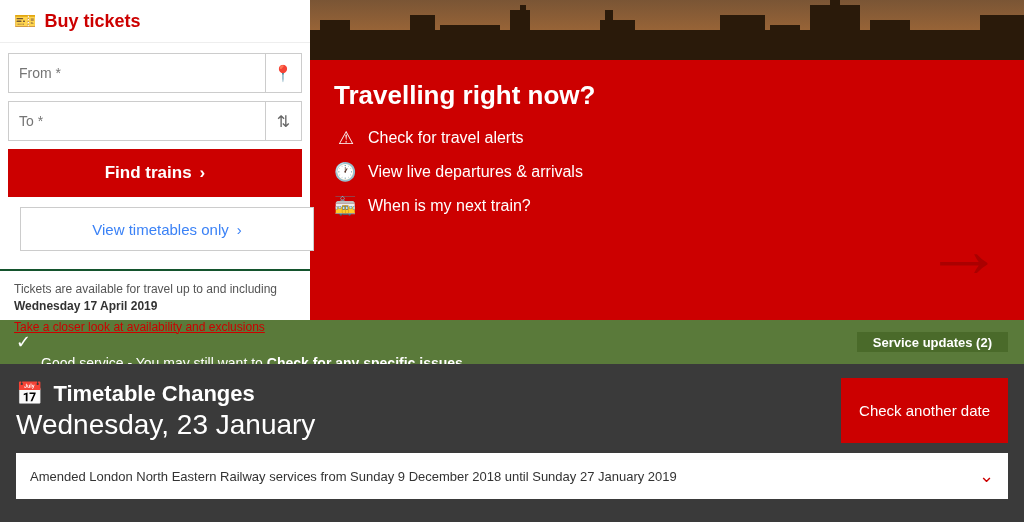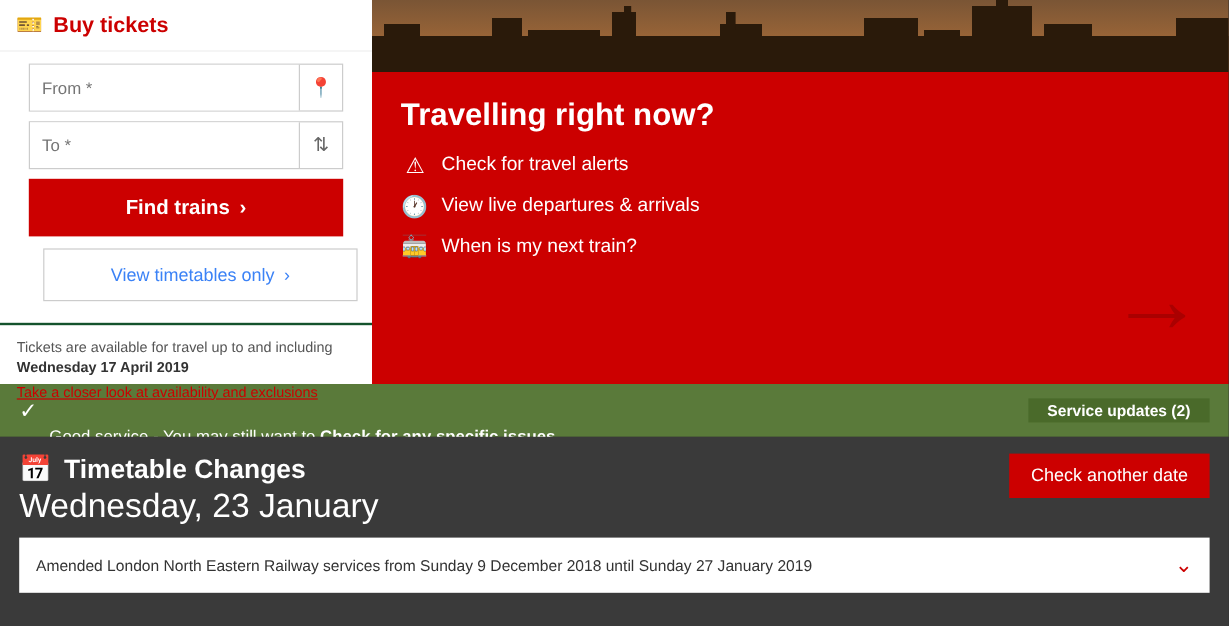--- a/index.html
+++ b/index.html
@@ -37,21 +37,21 @@
       font-size: 18px;
     }
 
     .buy-tickets-header .title {
       color: #c00;
       font-size: 18px;
       font-weight: bold;
     }
 
     .form-section {
-      padding: 10px 24px;
+      padding: 10px 8px;
       flex: 1;
     }
 
     .input-row {
       display: flex;
       align-items: center;
       border: 1px solid #ccc;
       margin-bottom: 8px;
       height: 40px;
       background: #fff;
@@ -273,21 +273,21 @@
       color: #fff;
       font-size: 28px;
       font-weight: 300;
       margin-top: 2px;
     }
 
     .check-another-date-btn {
       background: #c00;
       color: #fff;
       border: none;
-      padding: 10px 18px;
+      padding: 24px 18px;
       font-size: 15px;
       cursor: pointer;
       align-self: flex-start;
     }
 
     .timetable-entry {
       background: #fff;
       display: flex;
       align-items: center;
       justify-content: space-between;

